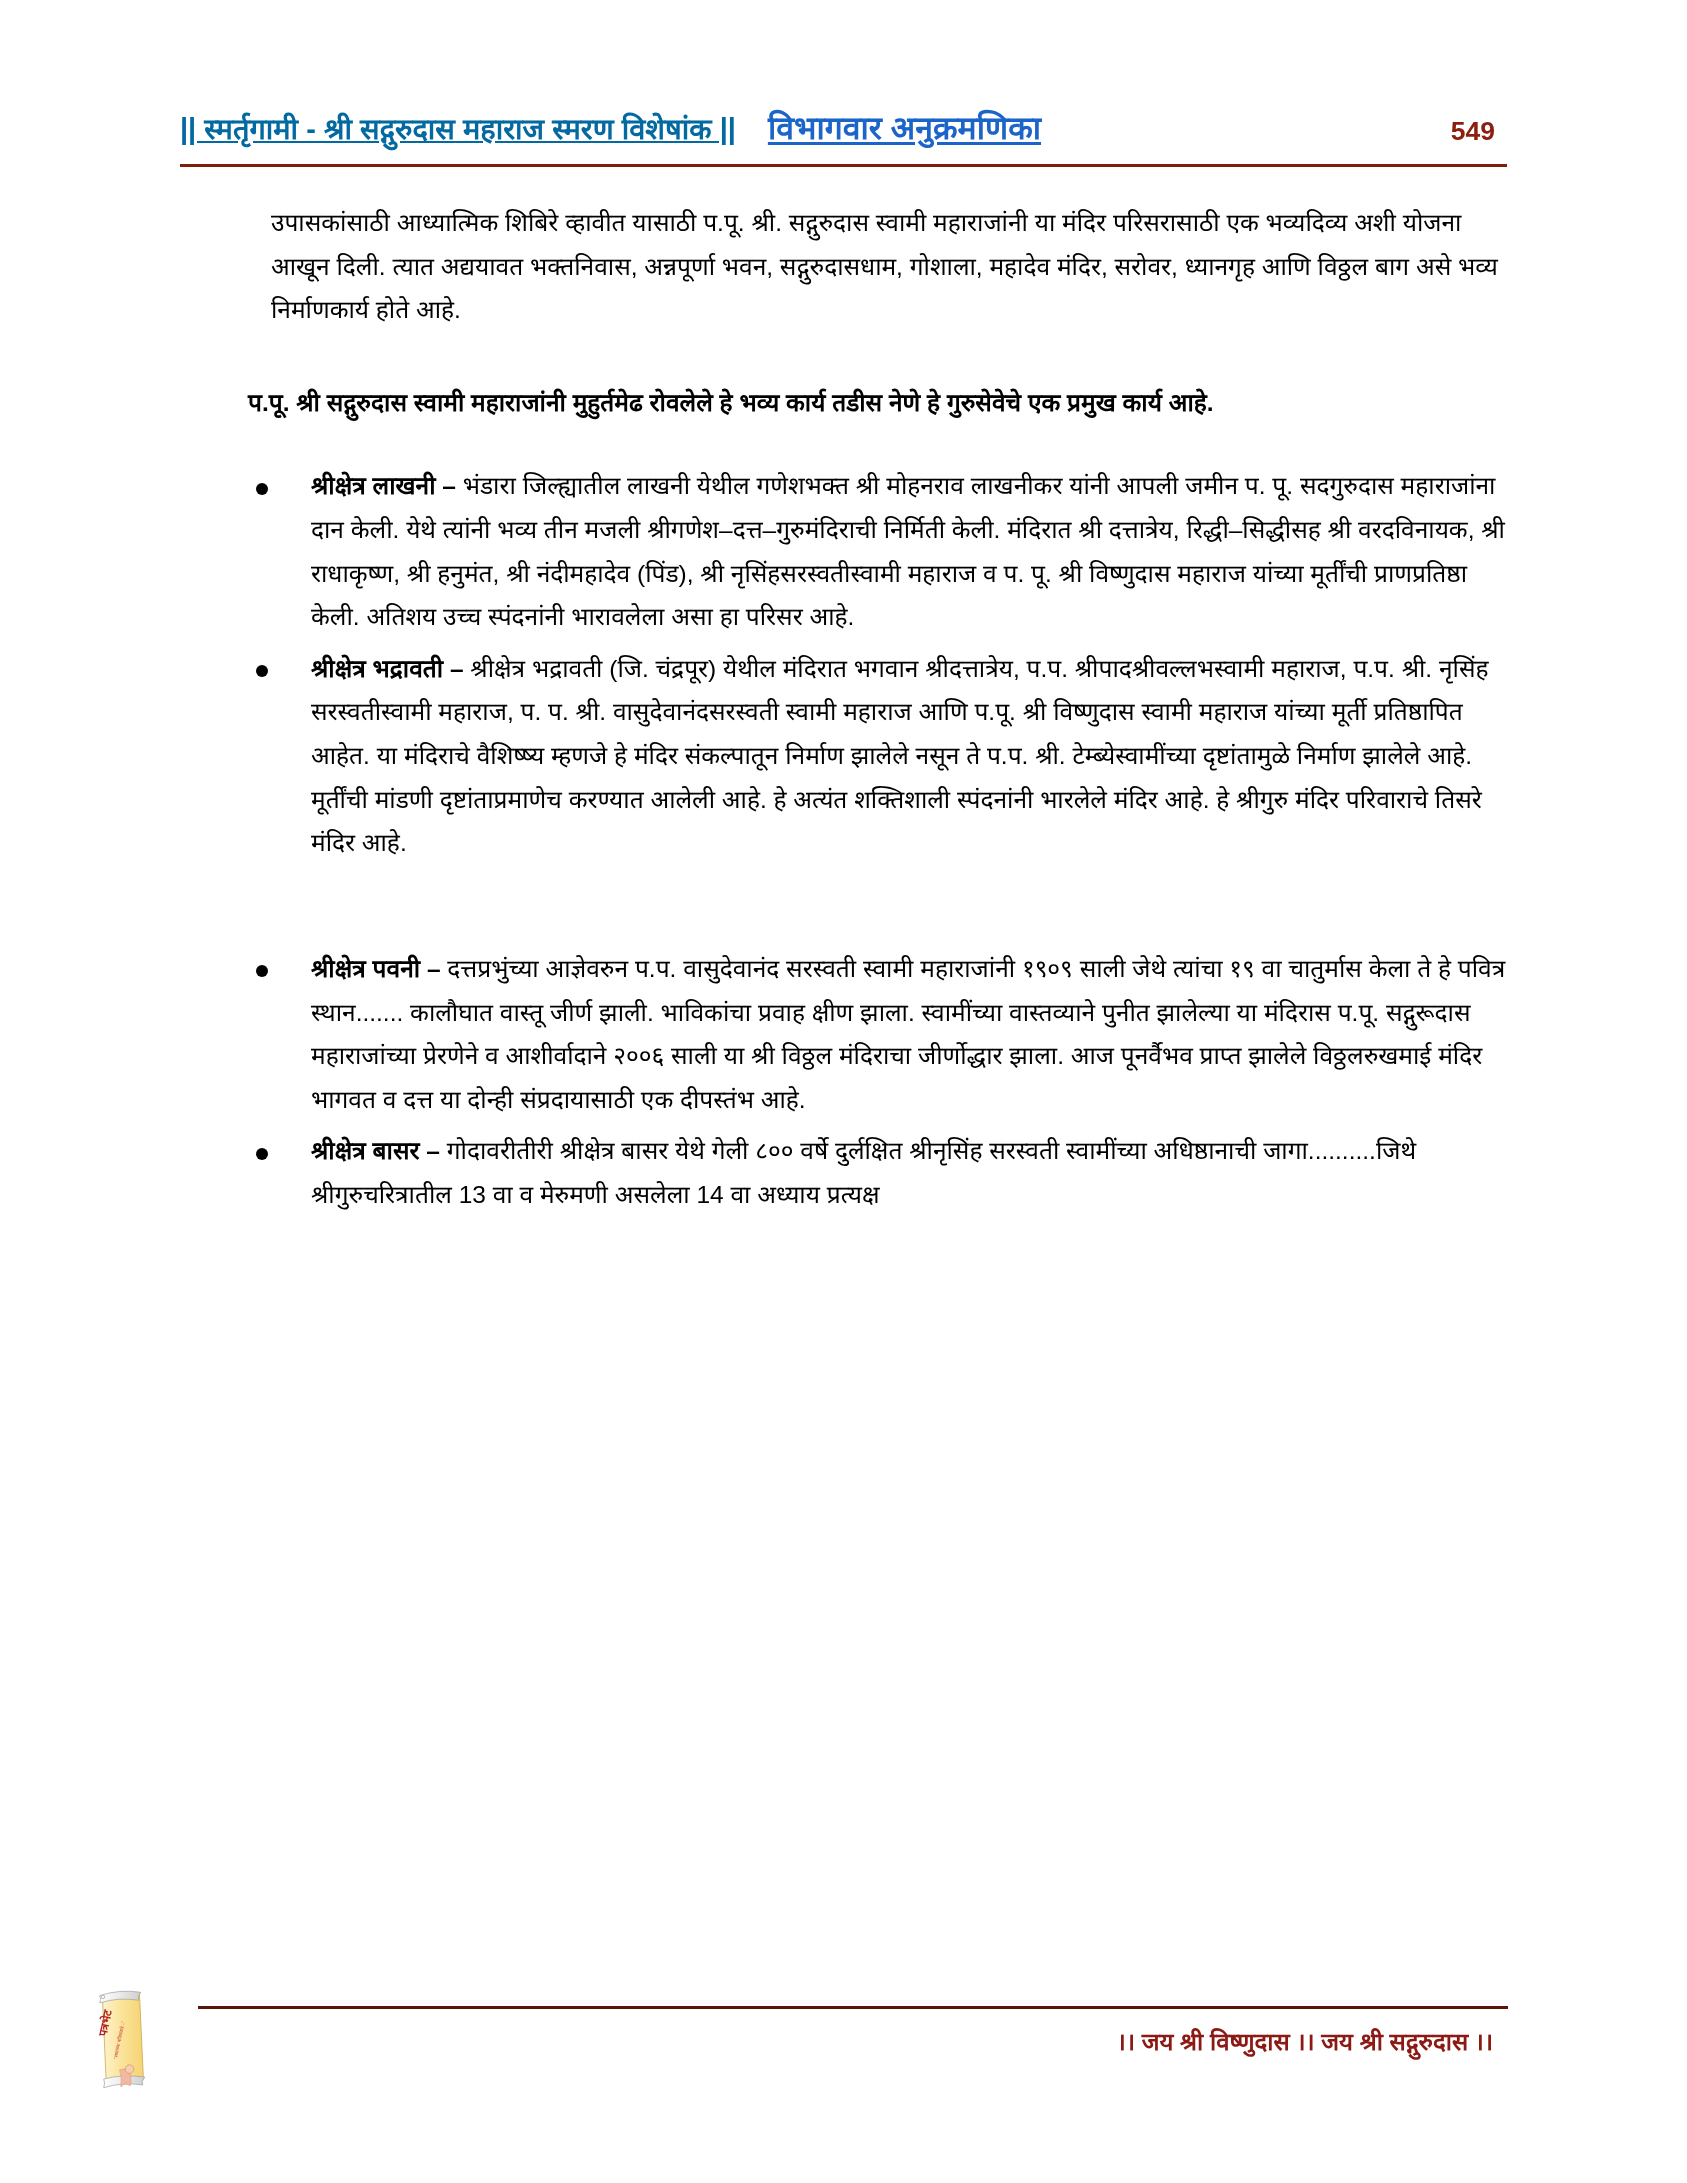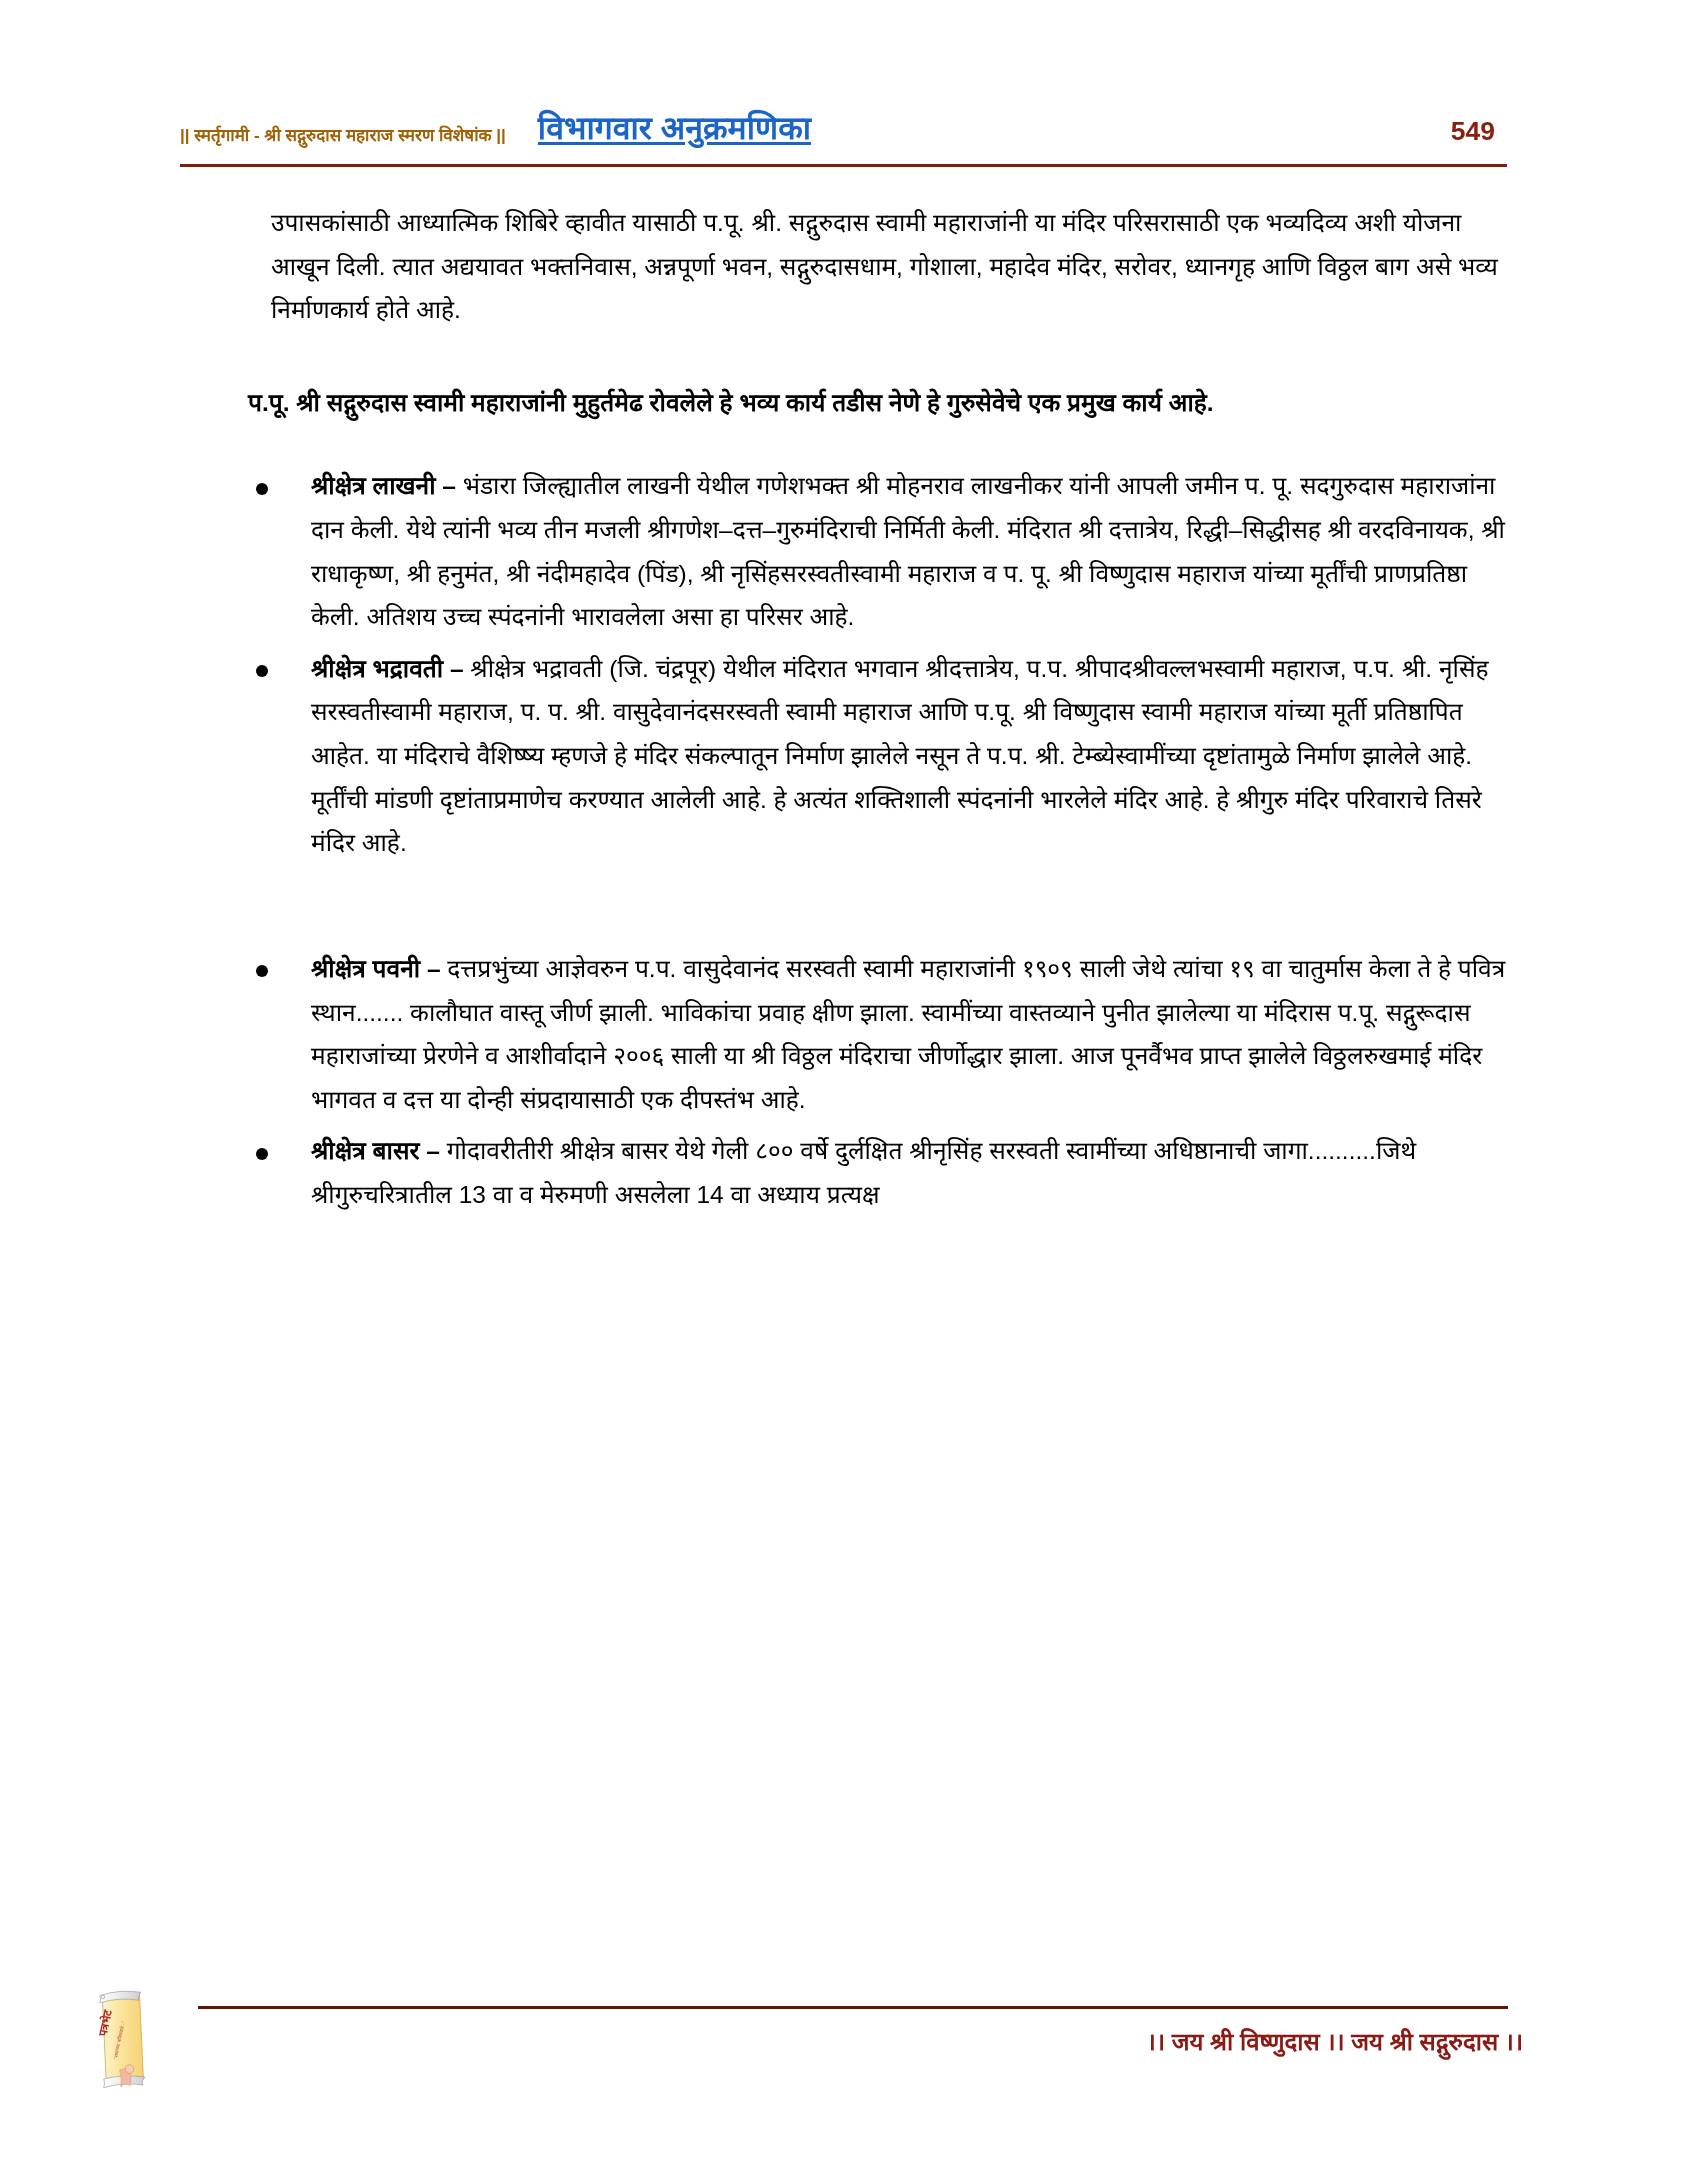--- a/index.html
+++ b/index.html
@@ -22,26 +22,27 @@
     position: absolute;
     left: 180px;
     top: 93px;
     width: 1327px;
     height: 53px;
     display: flex;
     align-items: flex-end;
     justify-content: flex-start;
   }
   .header-title {
-    color: #a16207;
-    font-size: 17px;
+    color: #0369a1;
+    font-size: 29px;
     font-weight: bold;
     letter-spacing: 0px;
     white-space: nowrap;
     line-height: 1.1;
+    text-decoration: underline;
   }
   .header-link {
     color: #1b64c8;
     font-size: 32px;
     font-weight: bold;
     text-decoration: underline;
     text-decoration-thickness: 2.6px;
     text-underline-offset: 3.3px;
     white-space: nowrap;
     margin-left: 32px;
@@ -118,21 +119,21 @@
   .footer-rule {
     position: absolute;
     left: 198px;
     top: 2006px;
     width: 1310px;
     height: 3.3px;
     background: #5c1607;
   }
   .footer-text {
     position: absolute;
-    right: 164px;
+    right: 194px;
     top: 2024px;
     color: #8c1a14;
     font-size: 24px;
     font-weight: bold;
     white-space: nowrap;
   }
   .footer-logo {
     position: absolute;
     left: 93px;
     top: 1985px;

